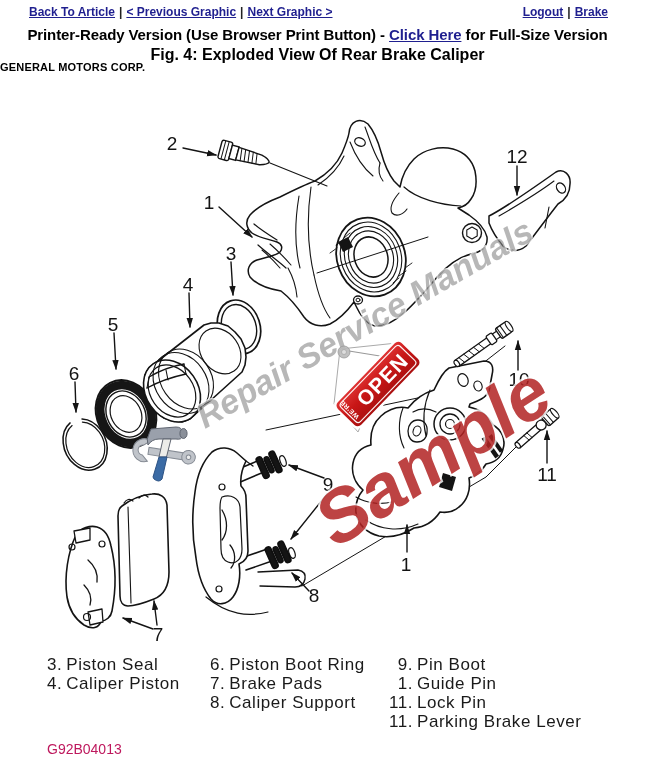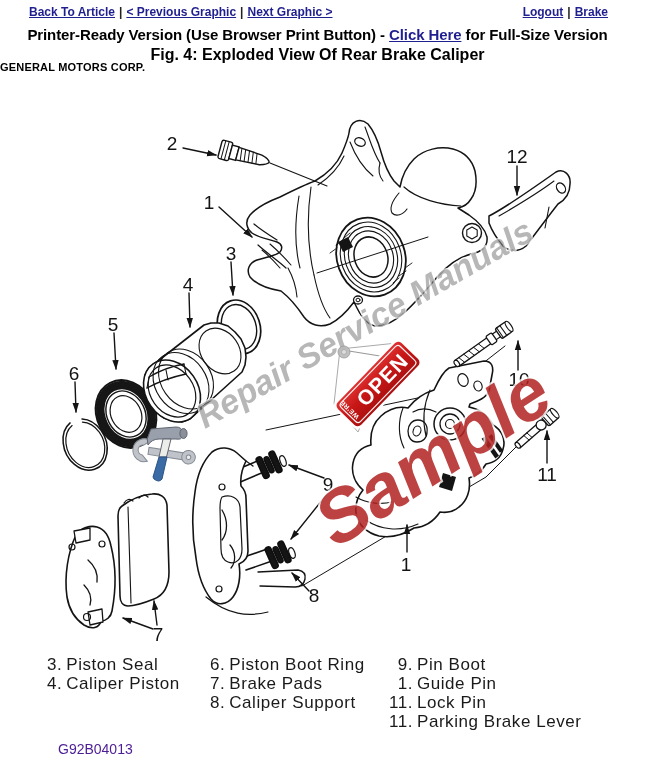--- a/index.html
+++ b/index.html
@@ -23,21 +23,21 @@
   #diagram{position:absolute;left:0;top:0;width:650px;height:764px;}
   
   .legend{position:absolute;top:655px;left:0;width:650px;font-size:17px;letter-spacing:0.55px;color:#1a1a1a;}
   .legend .col{position:absolute;top:0;white-space:nowrap;}
   .legend .row{height:19px;line-height:19px;}
   .col1{left:47px;}
   .col2{left:210px;}
   .col3{left:388px;}
   .col3 .num{display:inline-block;width:25px;text-align:right;}
   .legend .num{margin-right:4px;}
-  .footer-code{position:absolute;top:741px;left:58px;font-size:14px;color:#4c1d95;}
+  .footer-code{position:absolute;top:741px;left:47px;font-size:14px;color:#be185d;}
 </style>
 </head>
 <body>
 
 <div id="page">
 
   <div class="nav">
     <div class="nav-left"><a>Back To Article</a><span class="sep">|</span><a>&lt; Previous Graphic</a><span class="sep">|</span><a>Next Graphic &gt;</a>
     </div>
     <div class="nav-right"><a>Logout</a><span class="sep">|</span><a>Brake</a>

